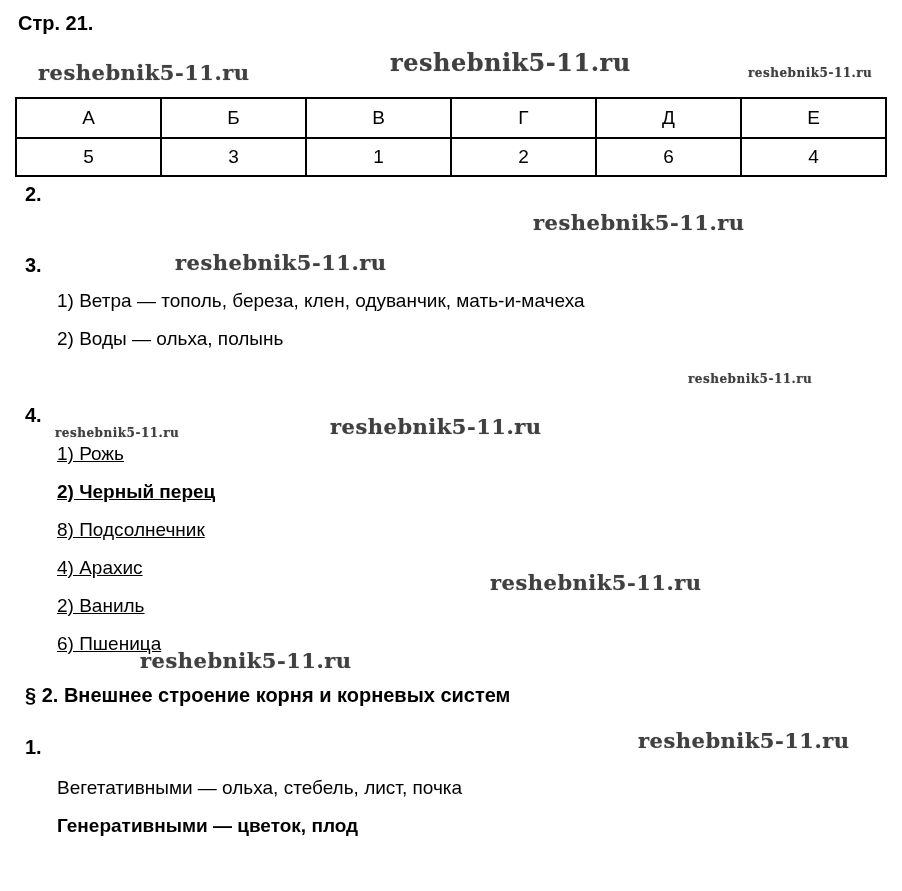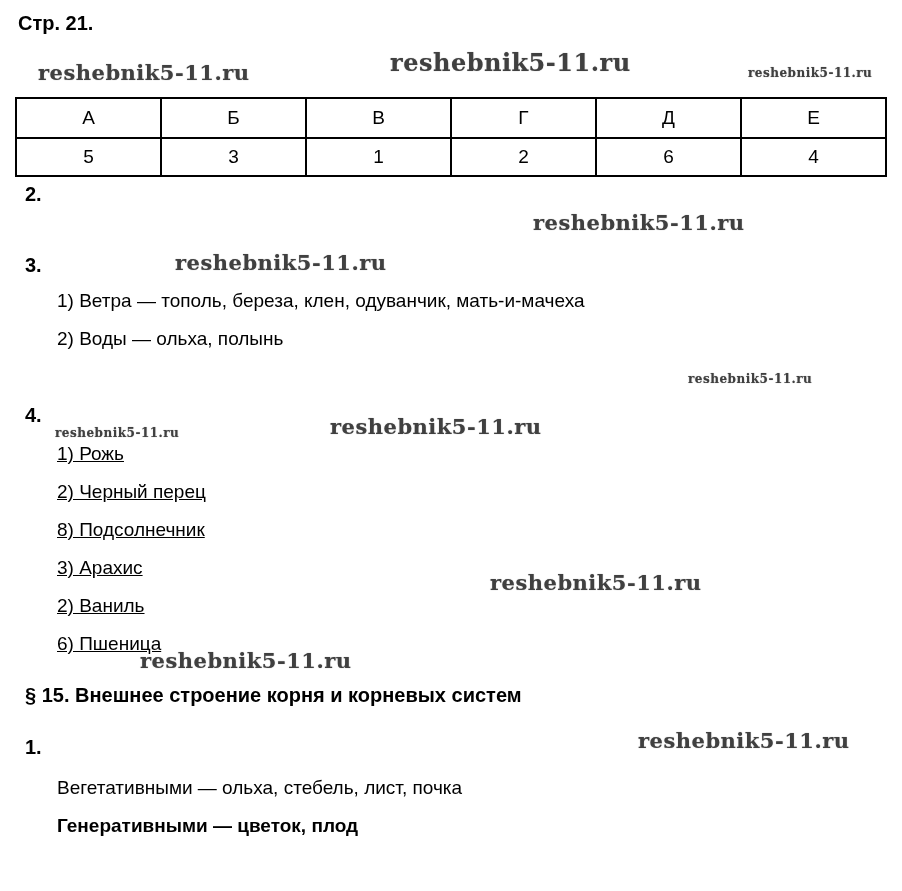--- a/index.html
+++ b/index.html
@@ -88,25 +88,25 @@
   </table>
 
   <div class="abs h" style="left:25px; top:183px;">2.</div>
 
   <div class="abs h" style="left:25px; top:254px;">3.</div>
   <div class="abs t" style="left:57px; top:291px;">1) Ветра — тополь, береза, клен, одуванчик, мать-и-мачеха</div>
   <div class="abs t" style="left:57px; top:329px;">2) Воды — ольха, полынь</div>
 
   <div class="abs h" style="left:25px; top:404px;">4.</div>
   <div class="abs t u" style="left:57px; top:444px;">1) Рожь</div>
-  <div class="abs t u" style="left:57px; top:482px;">2) Черный перец</div>
+  <div class="abs t u" style="left:57px; top:482px;font-weight:bold;">2) Черный перец</div>
   <div class="abs t u" style="left:57px; top:520px;">8) Подсолнечник</div>
-  <div class="abs t u" style="left:57px; top:558px;">3) Арахис</div>
+  <div class="abs t u" style="left:57px; top:558px;">4) Арахис</div>
   <div class="abs t u" style="left:57px; top:596px;">2) Ваниль</div>
   <div class="abs t u" style="left:57px; top:634px;">6) Пшеница</div>
 
-  <div class="abs h" style="left:25px; top:684px;">§ 15. Внешнее строение корня и корневых систем</div>
+  <div class="abs h" style="left:25px; top:684px;">§ 2. Внешнее строение корня и корневых систем</div>
 
   <div class="abs h" style="left:25px; top:736px;">1.</div>
   <div class="abs t" style="left:57px; top:778px;">Вегетативными — ольха, стебель, лист, почка</div>
   <div class="abs t" style="left:57px; top:816px;font-weight:bold;">Генеративными — цветок, плод</div>
 
 </div>
 
 </body></html>

